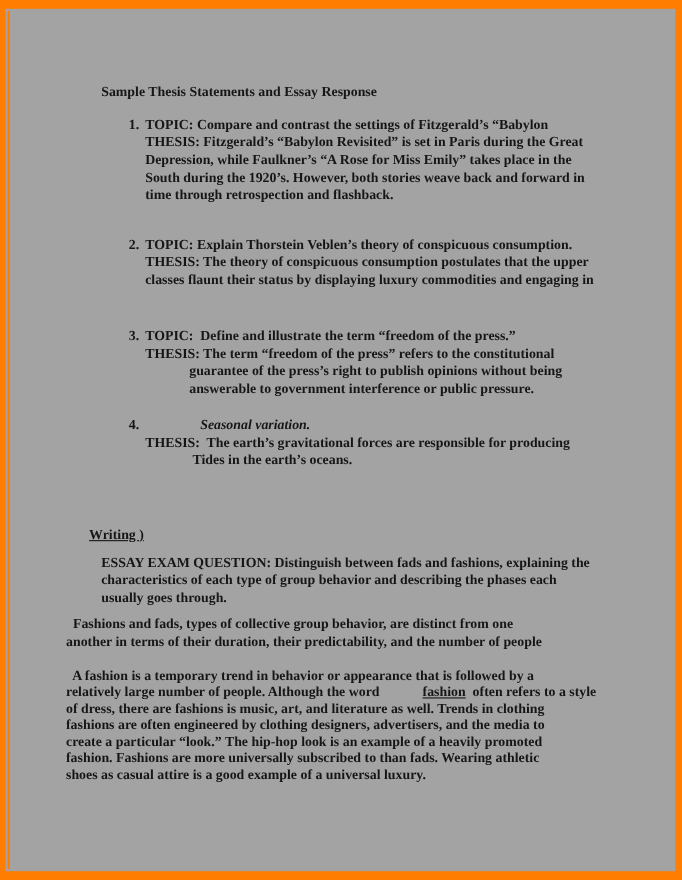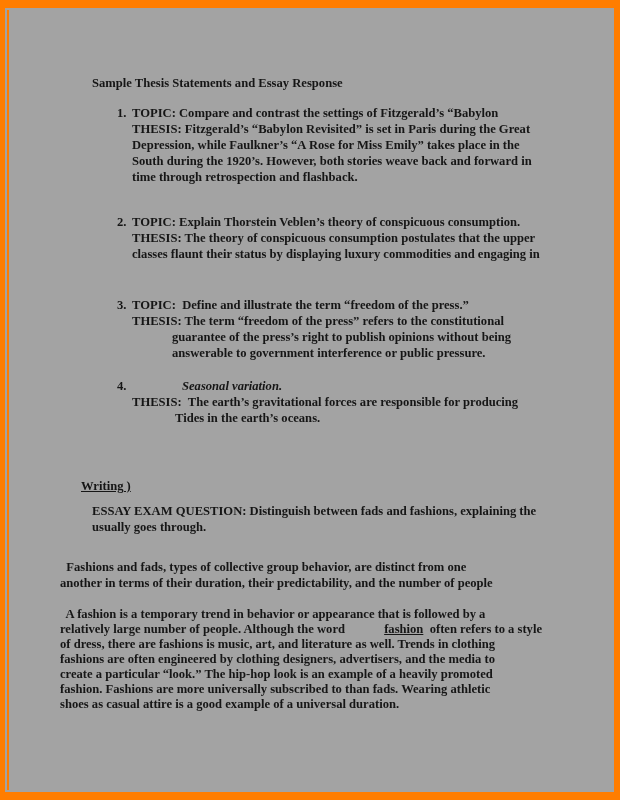--- a/index.html
+++ b/index.html
@@ -78,31 +78,32 @@
     <span class="num">4.</span>
     <div class="ln ind-b">Seasonal variation.</div>
     <div class="ln">THESIS:  The earth’s gravitational forces are responsible for producing</div>
     <div class="ln ind-c">Tides in the earth’s oceans.</div>
   </div>
 
   <div class="block h2-line ln ul">Writing )</div>
 
   <div class="block question">
     <div class="ln">ESSAY EXAM QUESTION: Distinguish between fads and fashions, explaining the</div>
+    <div class="ln">characteristics of each type of group behavior and describing the phases each</div>
     <div class="ln">usually goes through.</div>
   </div>
 
   <div class="block para1">
     <div class="ln">  Fashions and fads, types of collective group behavior, are distinct from one</div>
     <div class="ln">another in terms of their duration, their predictability, and the number of people</div>
   </div>
 
   <div class="block para2">
     <div class="ln">  A fashion is a temporary trend in behavior or appearance that is followed by a</div>
     <div class="ln"><span>relatively large number of people. Although the word </span><span class="ul">fashion</span><span>  often refers to a style</span></div>
     <div class="ln">of dress, there are fashions is music, art, and literature as well. Trends in clothing</div>
     <div class="ln">fashions are often engineered by clothing designers, advertisers, and the media to</div>
     <div class="ln">create a particular “look.” The hip-hop look is an example of a heavily promoted</div>
     <div class="ln">fashion. Fashions are more universally subscribed to than fads. Wearing athletic</div>
-    <div class="ln">shoes as casual attire is a good example of a universal duration.</div>
+    <div class="ln">shoes as casual attire is a good example of a universal luxury.</div>
   </div>
 
 </div>
 
 </body></html>

